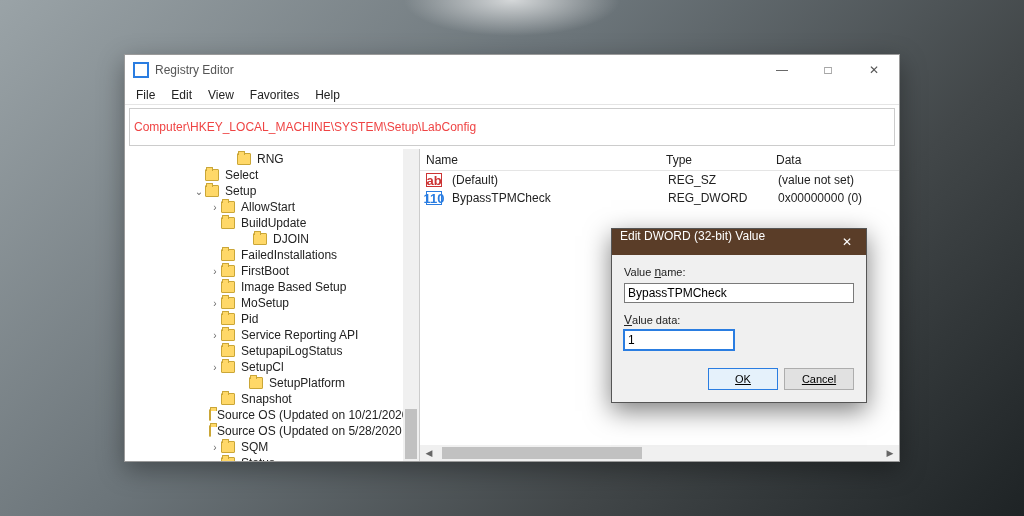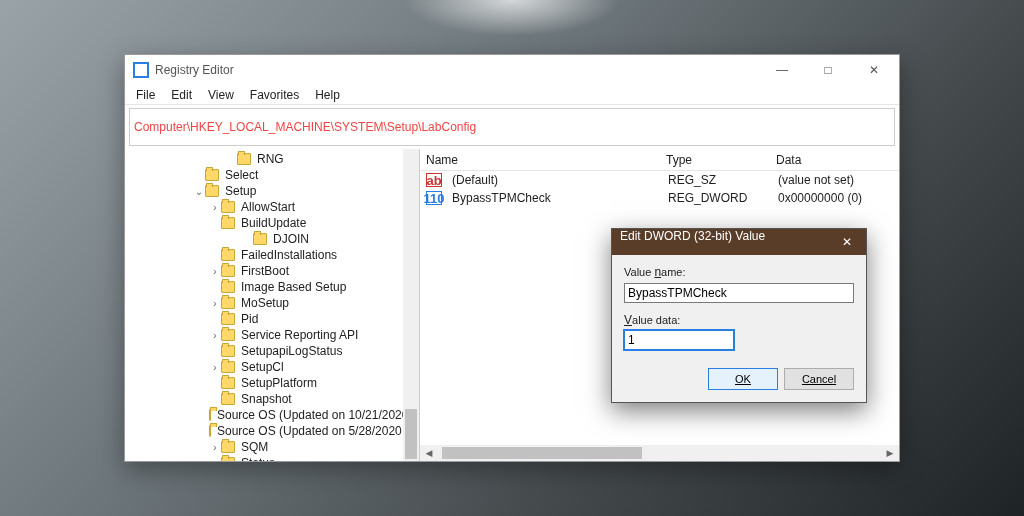--- a/index.html
+++ b/index.html
@@ -147,21 +147,21 @@
           <div class="node" style="padding-left: 84px;">
             <span class="exp"></span>
             <span class="fld"></span>
             <span class="label">SetupapiLogStatus</span>
           </div>
           <div class="node" style="padding-left: 84px;">
             <span class="exp">›</span>
             <span class="fld"></span>
             <span class="label">SetupCl</span>
           </div>
-          <div class="node" style="padding-left: 84px;">
+          <div class="node" style="padding-left: 112px;">
             <span class="exp"></span>
             <span class="fld"></span>
             <span class="label">SetupPlatform</span>
           </div>
           <div class="node" style="padding-left: 84px;">
             <span class="exp"></span>
             <span class="fld"></span>
             <span class="label">Snapshot</span>
           </div>
           <div class="node" style="padding-left: 84px;">

